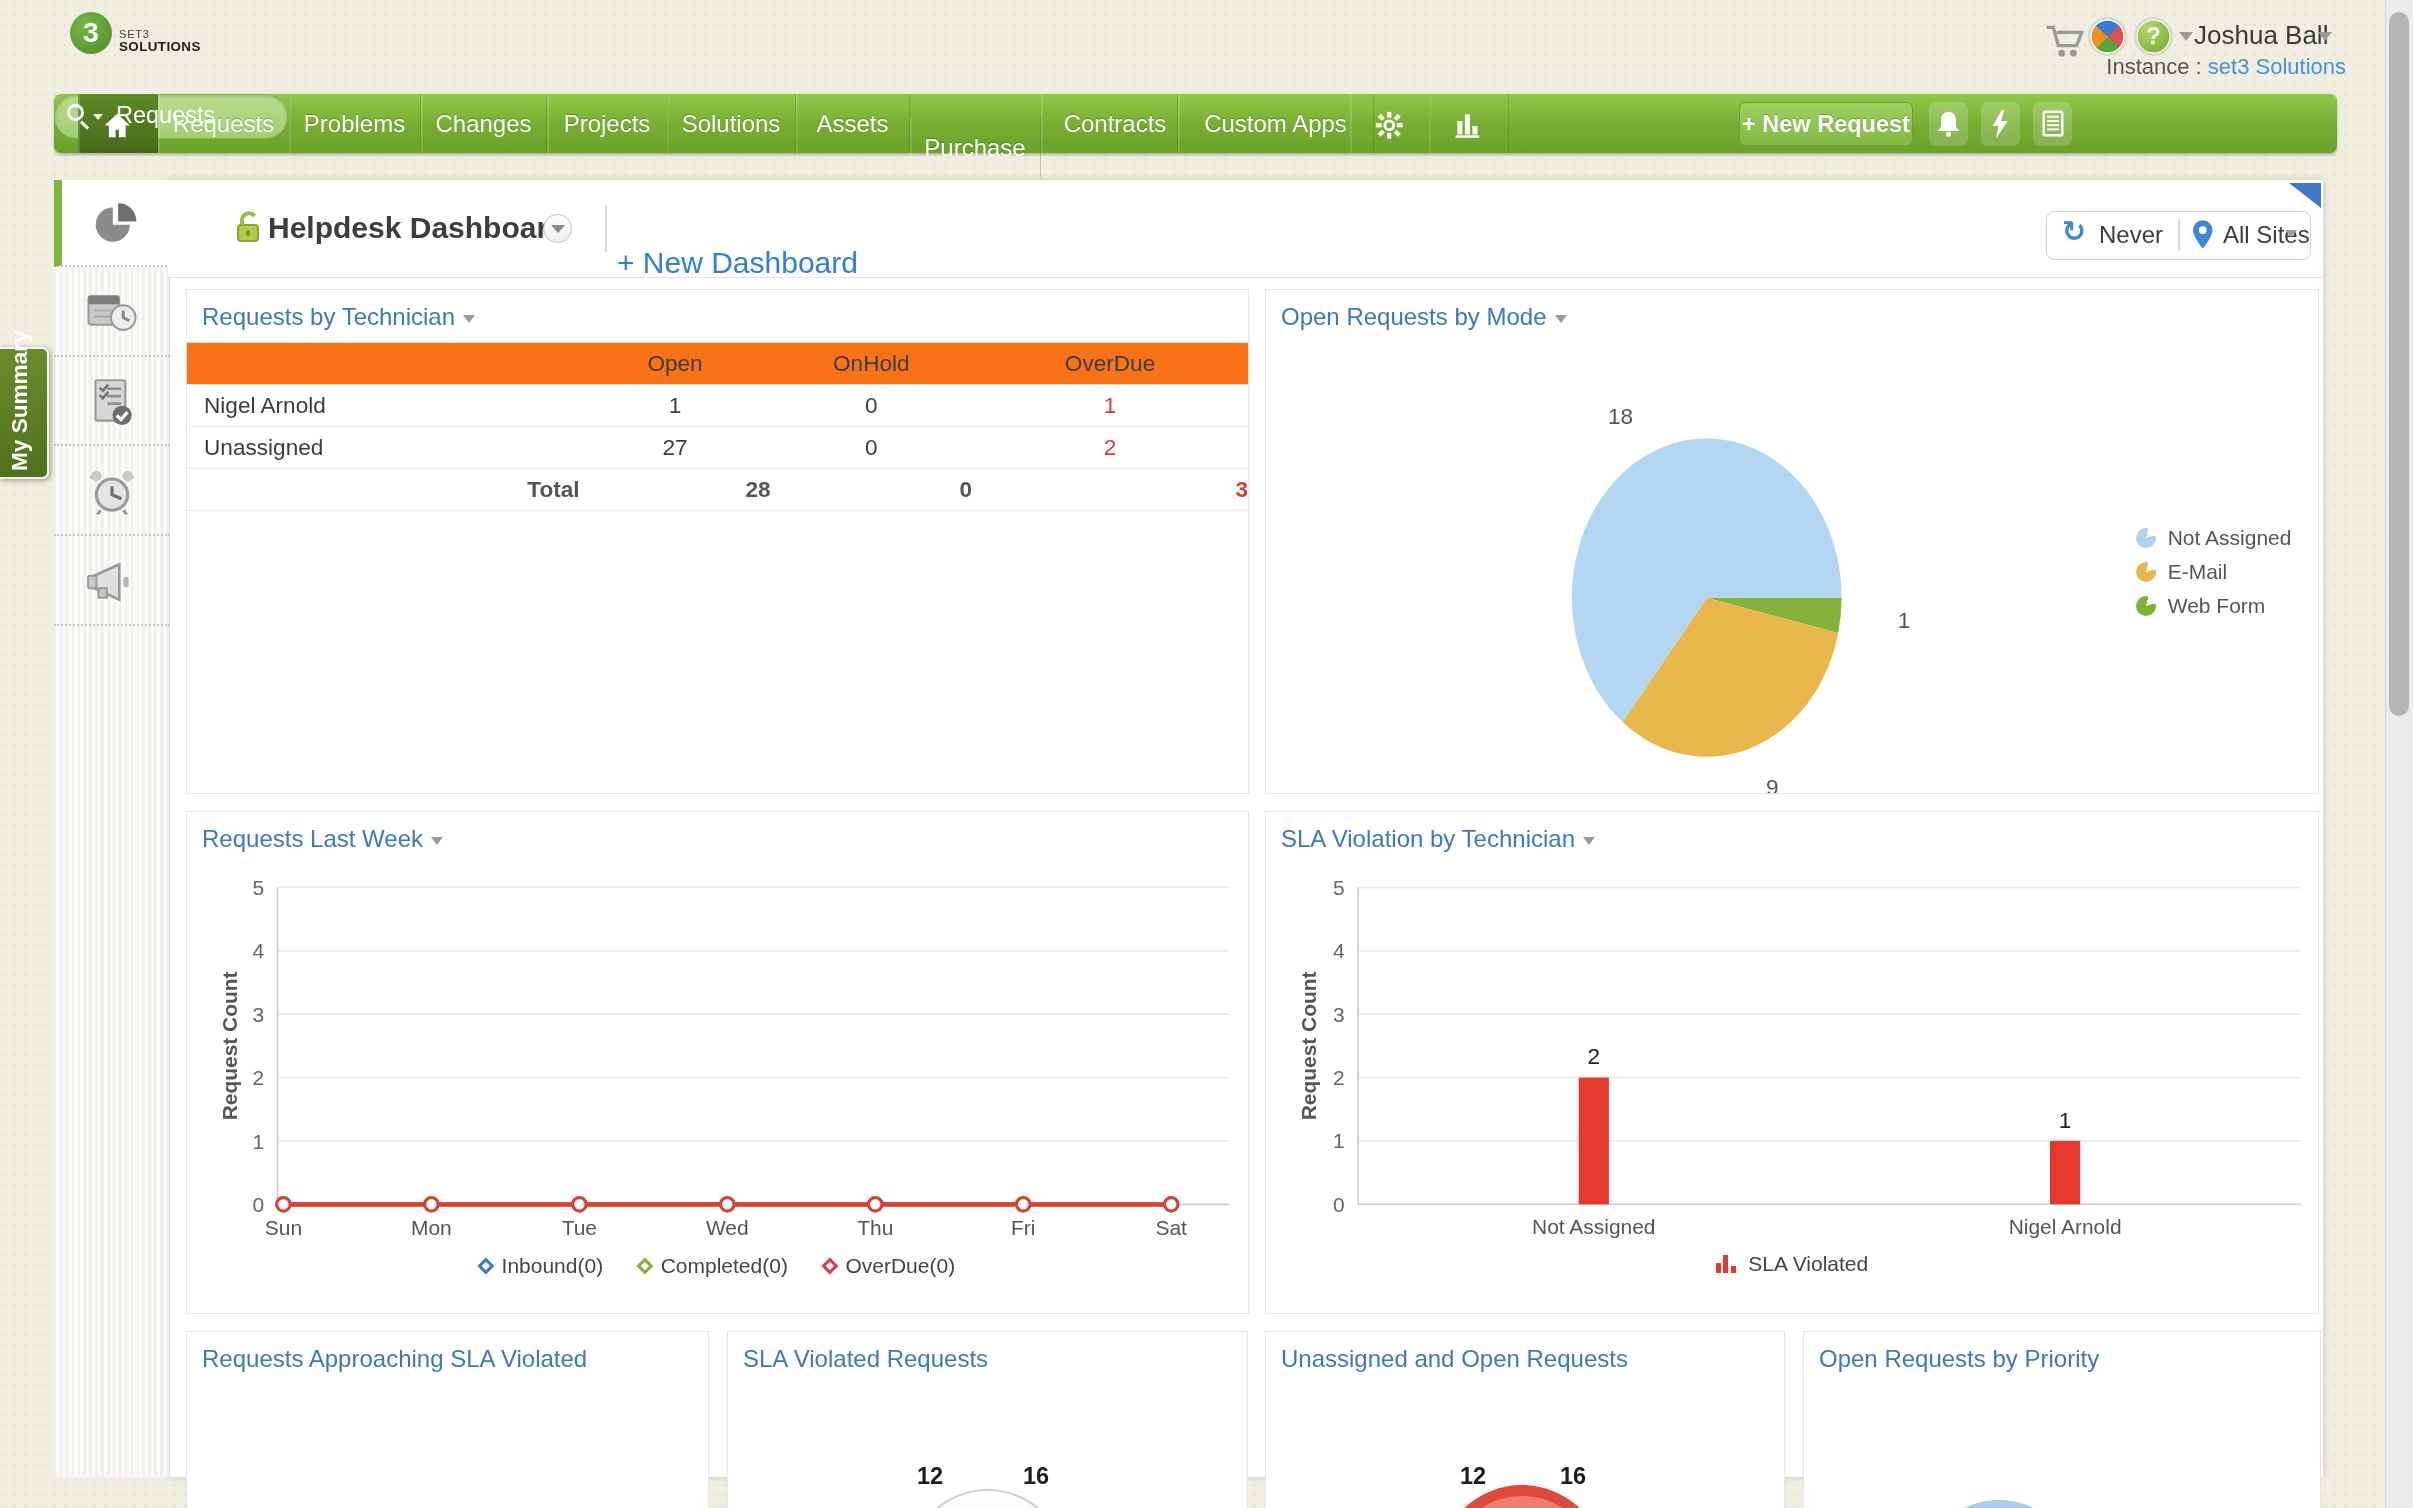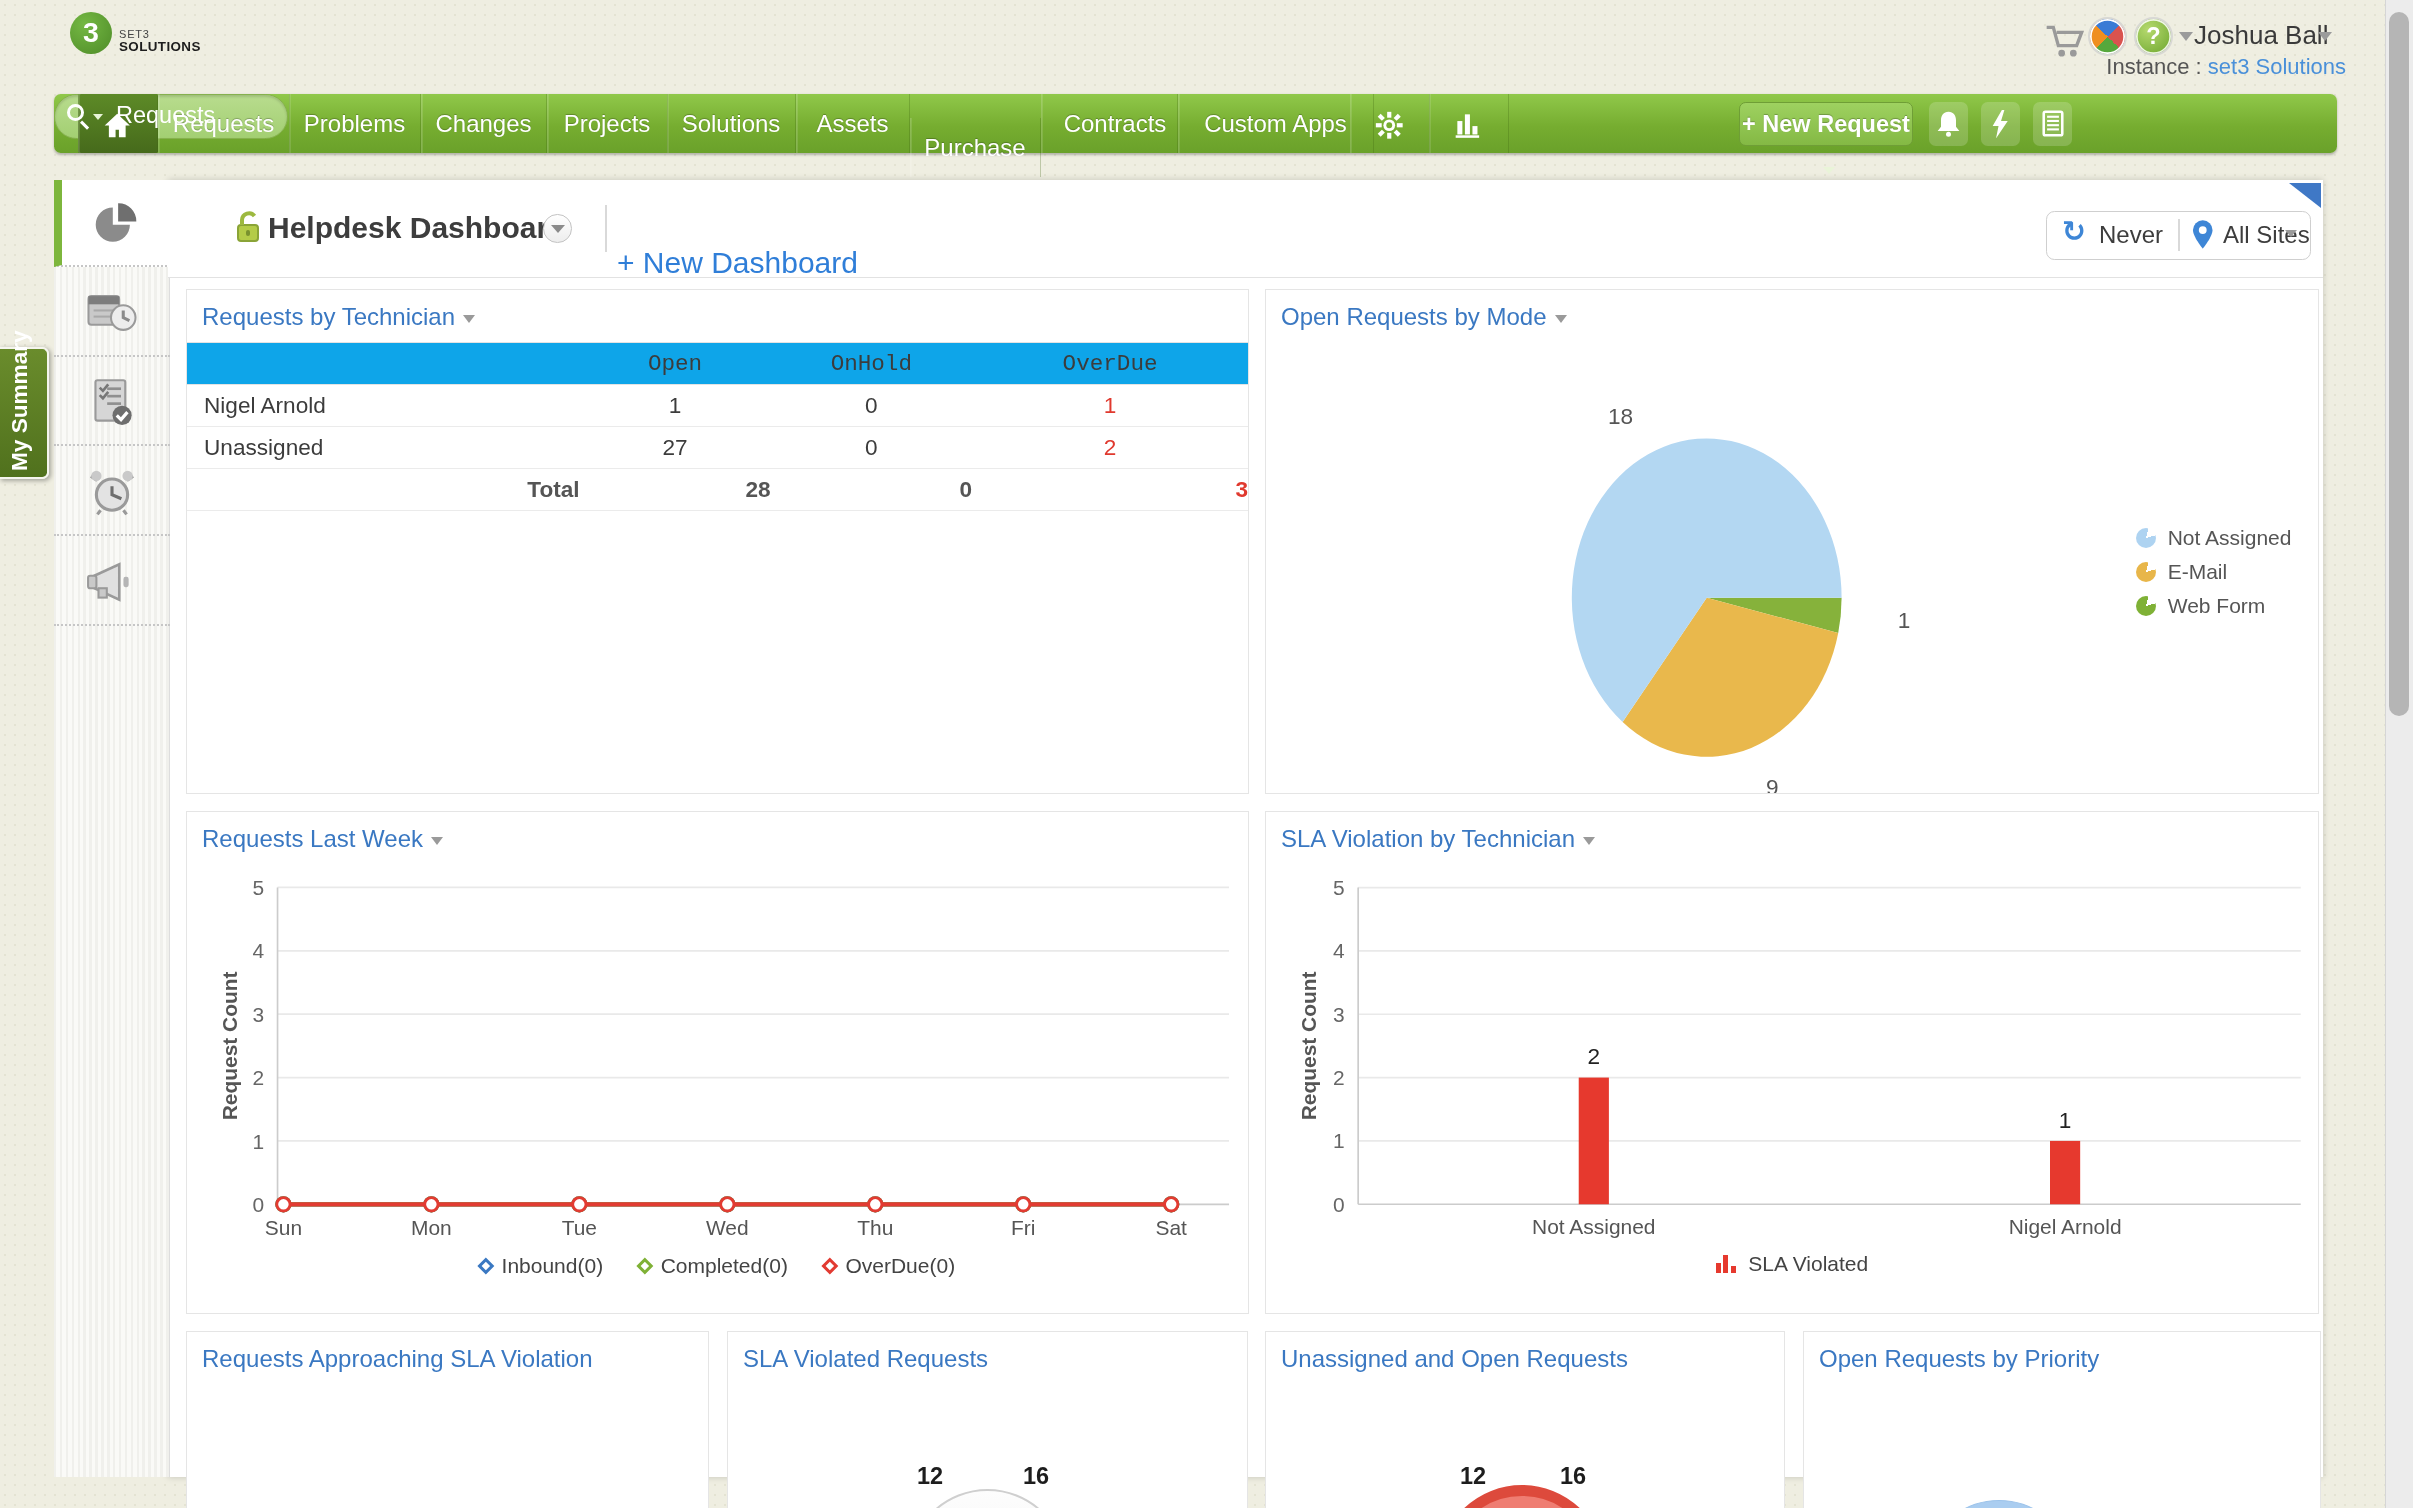--- a/index.html
+++ b/index.html
@@ -105,22 +105,22 @@
   .p-b1 { left:186px;  top:1331px; width:523px; height:193px; }
   .p-b2 { left:727px;  top:1331px; width:521px; height:193px; }
   .p-b3 { left:1265px; top:1331px; width:520px; height:193px; }
   .p-b4 { left:1803px; top:1331px; width:518px; height:193px; }
   .panel-title { position:absolute; left:15px; top:13.4px; font-size:24px; color:#3a78c2; }
   .title-caret { display:inline-block; width:0; height:0; border-left:6.7px solid transparent;
     border-right:6.7px solid transparent; border-top:8.4px solid #9a9a9a; margin-left:8.4px; vertical-align:middle; }
 
   
   .ttable { position:absolute; left:0; top:52px; width:100%; border-collapse:collapse; font-size:22.6px; color:#3c3c3c; }
-  .ttable th { background:#0ea5e9; border-top:1.7px solid #e3e3e3; border-bottom:1.7px solid #e3e3e3;
-    font-weight:normal; height:42px;font-family:Liberation Mono, monospace; }
+  .ttable th { background:#f97316; border-top:1.7px solid #e3e3e3; border-bottom:1.7px solid #e3e3e3;
+    font-weight:normal; height:42px; }
   .ttable td { height:42px; border-bottom:1.7px solid #ebebeb; }
   .ttable .cname { width:37%; text-align:left; padding-left:17px; }
   .ttable .c1 { width:18%; text-align:center; }
   .ttable .c2 { width:19%; text-align:center; }
   .ttable .c3 { width:26%; text-align:center; }
   .ttable .red { color:#e0392e; }
   .ttable tr.total td { font-weight:bold; color:#555;text-align:right; }
   .ttable tr.total td.red { color:#e0392e; }
 
   svg text.pie-label { font-size:27px; fill:#555; font-family:inherit; }
@@ -502,21 +502,21 @@
             <i style="height:10px;"></i>
             <i style="height:18.4px;"></i>
             <i style="height:6.7px;"></i>
           </span>
         <span>SLA Violated</span>
       </span>
     </div>
   </div>
 
   <div class="panel p-b1">
-    <div class="panel-title">Requests Approaching SLA Violation</div>
+    <div class="panel-title">Requests Approaching SLA Violated</div>
   </div>
   <div class="panel p-b2">
     <div class="panel-title">SLA Violated Requests</div>
     <span class="gauge-label" style="left:189px;top:131px;">12</span>
     <span class="gauge-label" style="left:295px;top:131px;">16</span>
     <div class="gauge-gray"></div>
   </div>
   <div class="panel p-b3">
     <div class="panel-title">Unassigned and Open Requests</div>
     <span class="gauge-label" style="left:194px;top:131px;">12</span>

